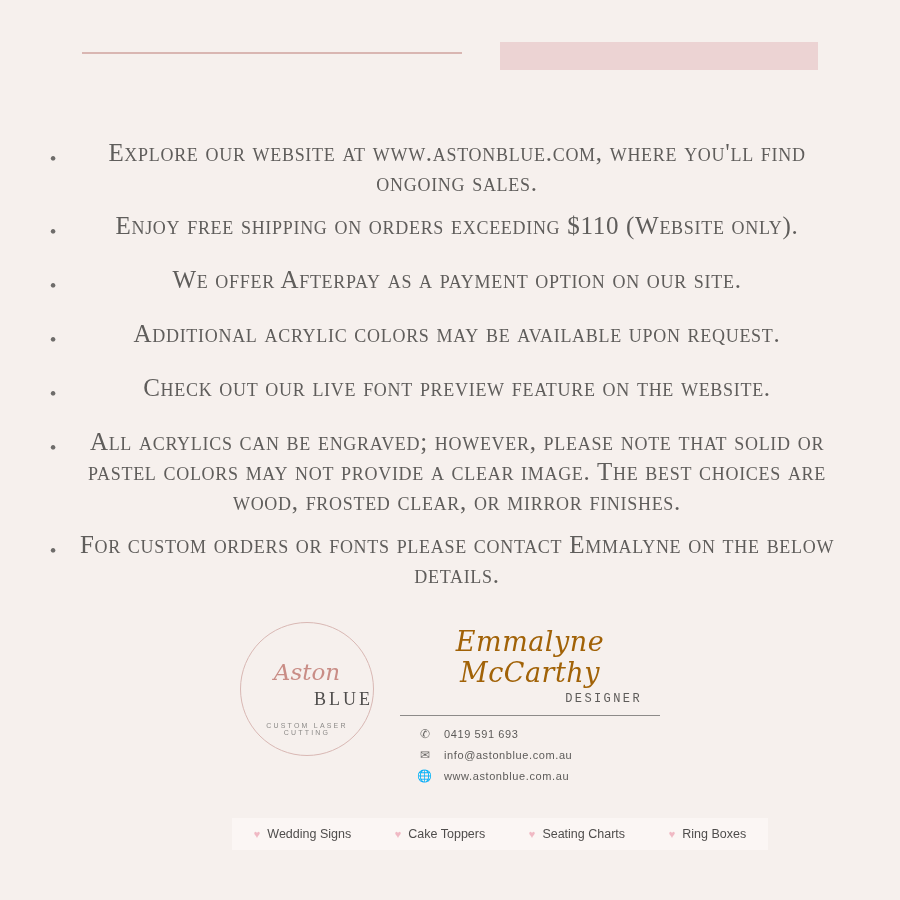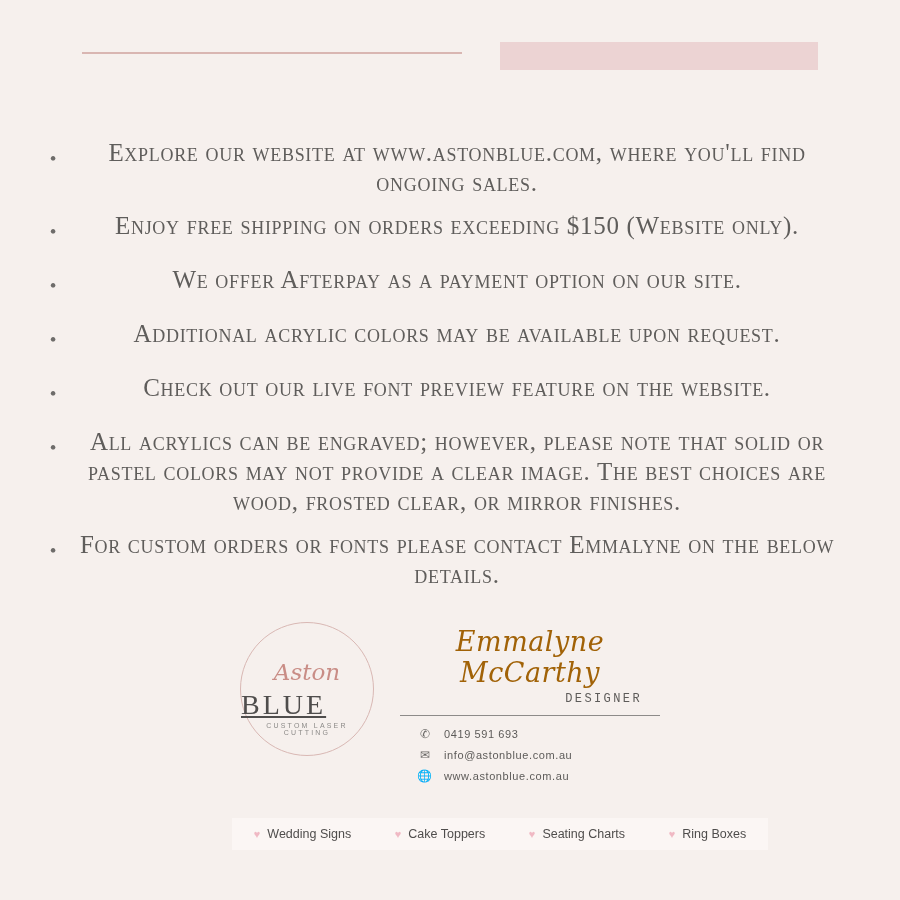--- a/index.html
+++ b/index.html
@@ -113,26 +113,25 @@
     font-family: "DejaVu Serif", serif;
     font-style: italic;
     font-size: 23px;
     color: #c98d86;
   }
   .logo-blue {
     position: absolute;
     top: 66px;
     left: 0;
     right: 0;
-    text-align: left;
+    text-align: right;
     font-family: "Liberation Serif", serif;
-    font-size: 28px;
+    font-size: 18px;
     letter-spacing: 3px;
     color: #4f4d4c;
-    text-decoration: underline;
   }
   .logo-sub {
     position: absolute;
     top: 99px;
     left: 0;
     right: 0;
     text-align: center;
     font-family: "Liberation Sans", sans-serif;
     font-size: 7px;
     letter-spacing: 2.2px;
@@ -224,21 +223,21 @@
 
 <div class="content">
 
   <div class="bullet-row">
     <div class="bullet-dot">•</div>
     <div class="bullet-text">Explore our website at www.astonblue.com, where you'll find ongoing sales.</div>
   </div>
 
   <div class="bullet-row">
     <div class="bullet-dot">•</div>
-    <div class="bullet-text">Enjoy free shipping on orders exceeding $150 (Website only).</div>
+    <div class="bullet-text">Enjoy free shipping on orders exceeding $110 (Website only).</div>
   </div>
 
   <div class="bullet-row">
     <div class="bullet-dot">•</div>
     <div class="bullet-text">We offer Afterpay as a payment option on our site.</div>
   </div>
 
   <div class="bullet-row">
     <div class="bullet-dot">•</div>
     <div class="bullet-text">Additional acrylic colors may be available upon request.</div>

